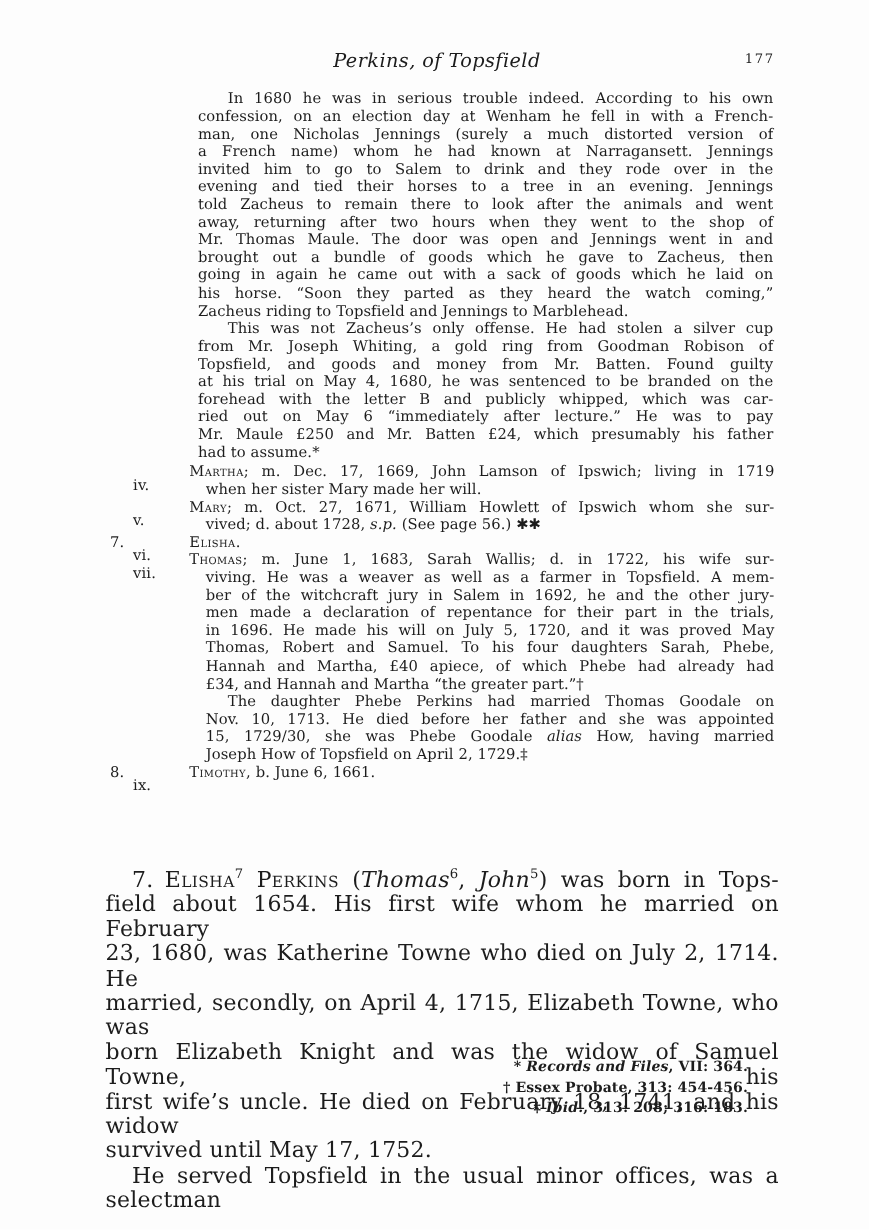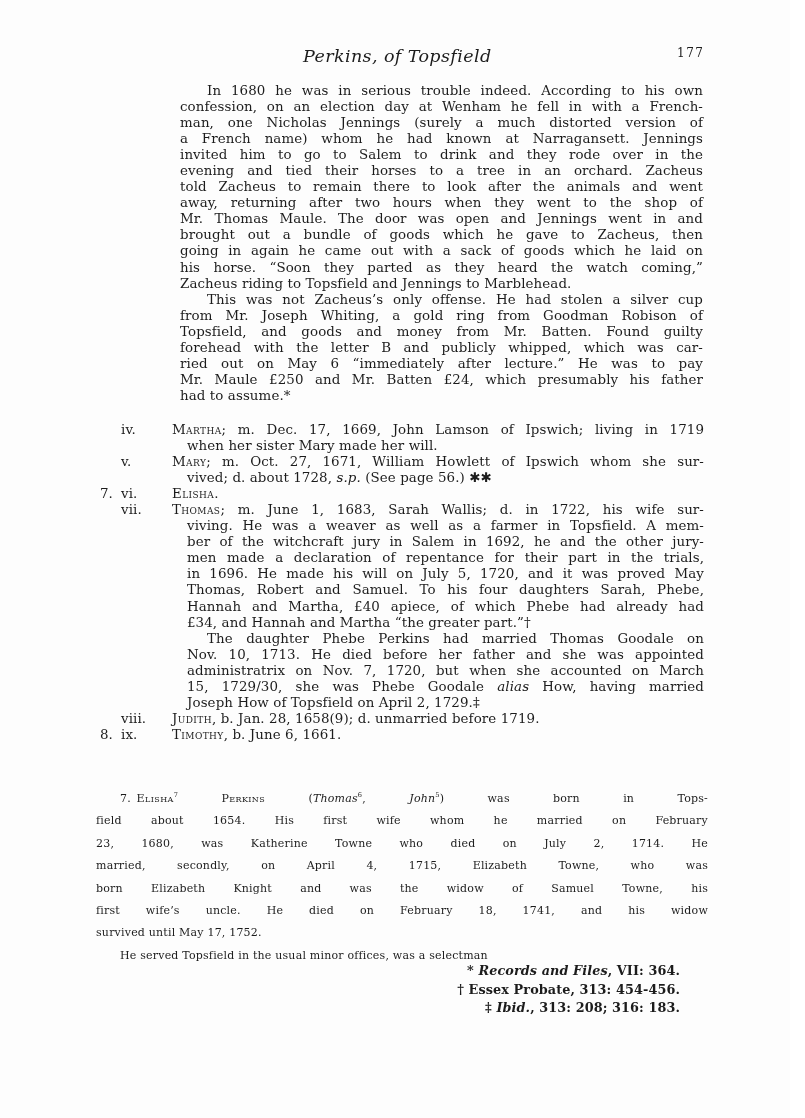--- a/index.html
+++ b/index.html
@@ -25,26 +25,26 @@
   .para { margin:0; }
   .line { text-align:justify; text-align-last:justify; }
   .line.last { text-align-last:left; }
   .intro .line.pind { text-indent:27px; }
   .children {
     position:absolute; left:100px; top:422px; width:604px;
     font-size:13.4px; line-height:16.05px; letter-spacing:0.1px;
   }
   .child { position:relative; padding-left:72px; }
   .child .num { position:absolute; left:0; top:0; }
-  .child .roman { position:absolute; left:21px; top:0;text-align:center; }
+  .child .roman { position:absolute; left:21px; top:12px;text-align:center; }
   .child .line.cont { padding-left:15px; }
   .child .line.pind2 { padding-left:15px; text-indent:20px; }
   .section {
     position:absolute; left:96px; top:788px; width:612px;
-    font-size:11px; line-height:22.4px; letter-spacing:0.2px;
+    font-size:20px; line-height:22.4px; letter-spacing:0.2px;
   }
   .section .line.pind { text-indent:24px; }
   .footnotes {
     position:absolute; left:100px; top:962px; width:580px;
     font-size:12.8px; line-height:18.6px; letter-spacing:0.1px;
   }
   .fn-line { text-align:right;font-weight:bold; }
   .fn-line.fn-gap { margin-top:3px; font-size:13.2px; }
   sup { font-size:60%; line-height:0; vertical-align:super; }
   .sc { font-variant:small-caps; letter-spacing:0.4px; }
@@ -56,33 +56,34 @@
 <div class="page">
   <span class="running-title">Perkins, of Topsfield</span>
   <span class="page-number">177</span>
   <div id="intro" class="intro">
       <div class="para">
         <div class="line pind">In 1680 he was in serious trouble indeed. According to his own</div>
         <div class="line">confession, on an election day at Wenham he fell in with a French-</div>
         <div class="line">man, one Nicholas Jennings (surely a much distorted version of</div>
         <div class="line">a French name) whom he had known at Narragansett. Jennings</div>
         <div class="line">invited him to go to Salem to drink and they rode over in the</div>
-        <div class="line">evening and tied their horses to a tree in an orchard. Zacheus</div>
+        <div class="line">evening and tied their horses to a tree in an evening. Jennings</div>
         <div class="line">told Zacheus to remain there to look after the animals and went</div>
         <div class="line">away, returning after two hours when they went to the shop of</div>
         <div class="line">Mr. Thomas Maule. The door was open and Jennings went in and</div>
         <div class="line">brought out a bundle of goods which he gave to Zacheus, then</div>
         <div class="line">going in again he came out with a sack of goods which he laid on</div>
         <div class="line">his horse. “Soon they parted as they heard the watch coming,”</div>
         <div class="line last">Zacheus riding to Topsfield and Jennings to Marblehead.</div>
       </div>
       <div class="para">
         <div class="line pind">This was not Zacheus’s only offense. He had stolen a silver cup</div>
         <div class="line">from Mr. Joseph Whiting, a gold ring from Goodman Robison of</div>
         <div class="line">Topsfield, and goods and money from Mr. Batten. Found guilty</div>
+        <div class="line">at his trial on May 4, 1680, he was sentenced to be branded on the</div>
         <div class="line">forehead with the letter B and publicly whipped, which was car-</div>
         <div class="line">ried out on May 6 “immediately after lecture.” He was to pay</div>
         <div class="line">Mr. Maule £250 and Mr. Batten £24, which presumably his father</div>
         <div class="line last">had to assume.*</div>
       </div>
     </div>
   <div id="children" class="children">
       <div class="child">
         <span class="num"></span>
         <span class="roman">iv.</span>
@@ -106,28 +107,22 @@
         <div class="line"><span class="sc">Thomas</span>; m. June 1, 1683, Sarah Wallis; d. in 1722, his wife sur-</div>
         <div class="line cont">viving. He was a weaver as well as a farmer in Topsfield. A mem-</div>
         <div class="line cont">ber of the witchcraft jury in Salem in 1692, he and the other jury-</div>
         <div class="line cont">men made a declaration of repentance for their part in the trials,</div>
         <div class="line cont">in 1696. He made his will on July 5, 1720, and it was proved May</div>
         <div class="line cont">Thomas, Robert and Samuel. To his four daughters Sarah, Phebe,</div>
         <div class="line cont">Hannah and Martha, £40 apiece, of which Phebe had already had</div>
         <div class="line last cont">£34, and Hannah and Martha “the greater part.”†</div>
         <div class="line pind2">The daughter Phebe Perkins had married Thomas Goodale on</div>
         <div class="line cont">Nov. 10, 1713. He died before her father and she was appointed</div>
-        <div class="line cont">administratrix on Nov. 7, 1720, but when she accounted on March</div>
         <div class="line cont">15, 1729/30, she was Phebe Goodale <span class="i">alias</span> How, having married</div>
         <div class="line last cont">Joseph How of Topsfield on April 2, 1729.‡</div>
-      </div>
-      <div class="child">
-        <span class="num"></span>
-        <span class="roman">viii.</span>
-        <div class="line last"><span class="sc">Judith</span>, b. Jan. 28, 1658(9); d. unmarried before 1719.</div>
       </div>
       <div class="child">
         <span class="num">8.</span>
         <span class="roman">ix.</span>
         <div class="line last"><span class="sc">Timothy</span>, b. June 6, 1661.</div>
       </div>
     </div>
   <div id="section" class="section">
       <div class="line pind">7. <span class="sc">Elisha</span><sup class="sup">7</sup> <span class="sc">Perkins</span> (<span class="i">Thomas</span><sup class="sup">6</sup>, <span class="i">John</span><sup class="sup">5</sup>) was born in Tops-</div>
       <div class="line">field about 1654. His first wife whom he married on February</div>

